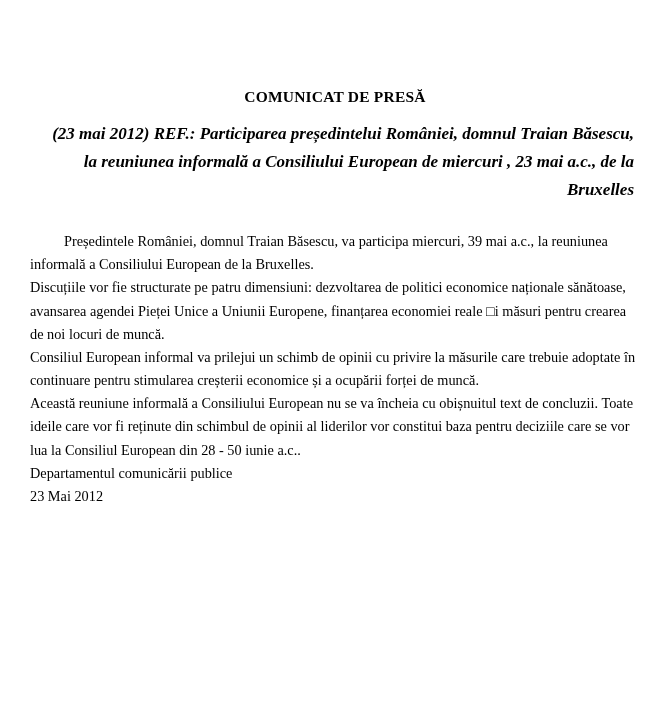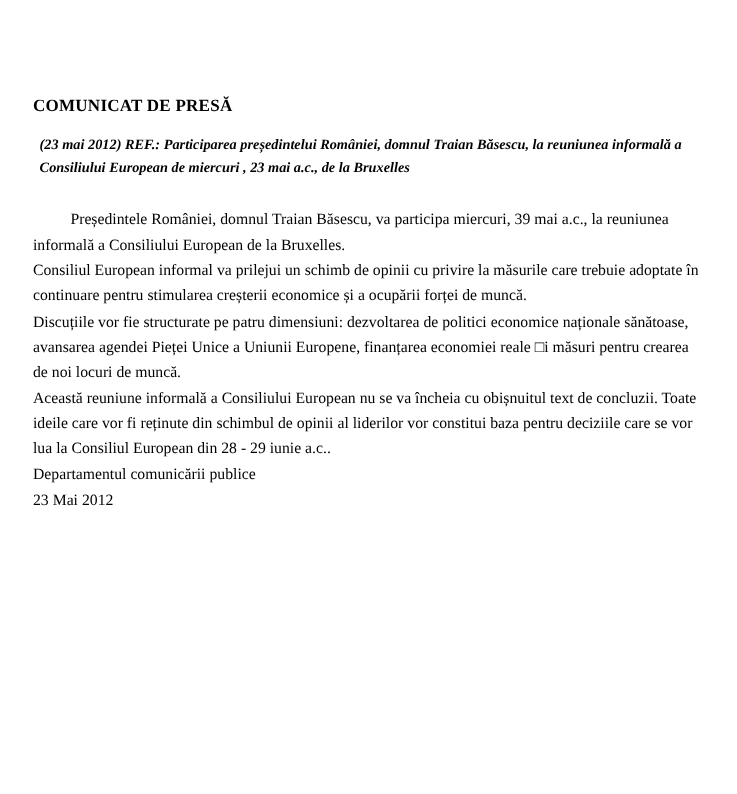--- a/index.html
+++ b/index.html
@@ -15,30 +15,31 @@
     overflow: hidden;
   }
   .page {
     position: relative;
     width: 670px;
     height: 722px;
     box-sizing: border-box;
     padding: 88px 30px 0 30px;
   }
   .doc-title {
+    text-align: center;
     font-weight: bold;
     font-size: 15.5px;
     letter-spacing: 0.2px;
     margin: 0 0 14px 0;
   }
   .doc-subtitle {
-    text-align: left;
+    text-align: right;
     font-weight: bold;
     font-style: italic;
-    font-size: 13px;
+    font-size: 17px;
     line-height: 1.65;
     margin: 0 6px 26px 6px;
   }
   .body-text {
     font-size: 14.3px;
     line-height: 1.62;
     text-align: left;
   }
   .para {
     margin: 0;
@@ -58,23 +59,23 @@
 <body>
 
 <div class="page">
 
   <h1 class="doc-title">COMUNICAT DE PRESĂ</h1>
 
   <p class="doc-subtitle">(23 mai 2012) REF.: Participarea președintelui României, domnul Traian Băsescu, la reuniunea informală a Consiliului European de miercuri , 23 mai a.c., de la Bruxelles</p>
 
   <div class="body-text">
     <p class="para para-indent">Președintele României, domnul Traian Băsescu, va participa miercuri, 39 mai a.c., la reuniunea informală a Consiliului European de la Bruxelles.</p>
+    <p class="para">Discuțiile vor fie structurate pe patru dimensiuni: dezvoltarea de politici economice naționale sănătoase, avansarea agendei Pieței Unice a Uniunii Europene, finanțarea economiei reale □i măsuri pentru crearea de noi locuri de muncă.</p>
     <p class="para">Consiliul European informal va prilejui un schimb de opinii cu privire la măsurile care trebuie adoptate în continuare pentru stimularea creșterii economice și a ocupării forței de muncă.</p>
-    <p class="para">Discuțiile vor fie structurate pe patru dimensiuni: dezvoltarea de politici economice naționale sănătoase, avansarea agendei Pieței Unice a Uniunii Europene, finanțarea economiei reale □i măsuri pentru crearea de noi locuri de muncă.</p>
-    <p class="para">Această reuniune informală a Consiliului European nu se va încheia cu obișnuitul text de concluzii. Toate ideile care vor fi reținute din schimbul de opinii al liderilor vor constitui baza pentru deciziile care se vor lua la Consiliul European din 28 - 29 iunie a.c..</p>
+    <p class="para">Această reuniune informală a Consiliului European nu se va încheia cu obișnuitul text de concluzii. Toate ideile care vor fi reținute din schimbul de opinii al liderilor vor constitui baza pentru deciziile care se vor lua la Consiliul European din 28 - 50 iunie a.c..</p>
   </div>
 
   <div class="sig">
     <div>Departamentul comunicării publice</div>
     <div>23 Mai 2012</div>
   </div>
 
 </div>
 
 </body></html>

